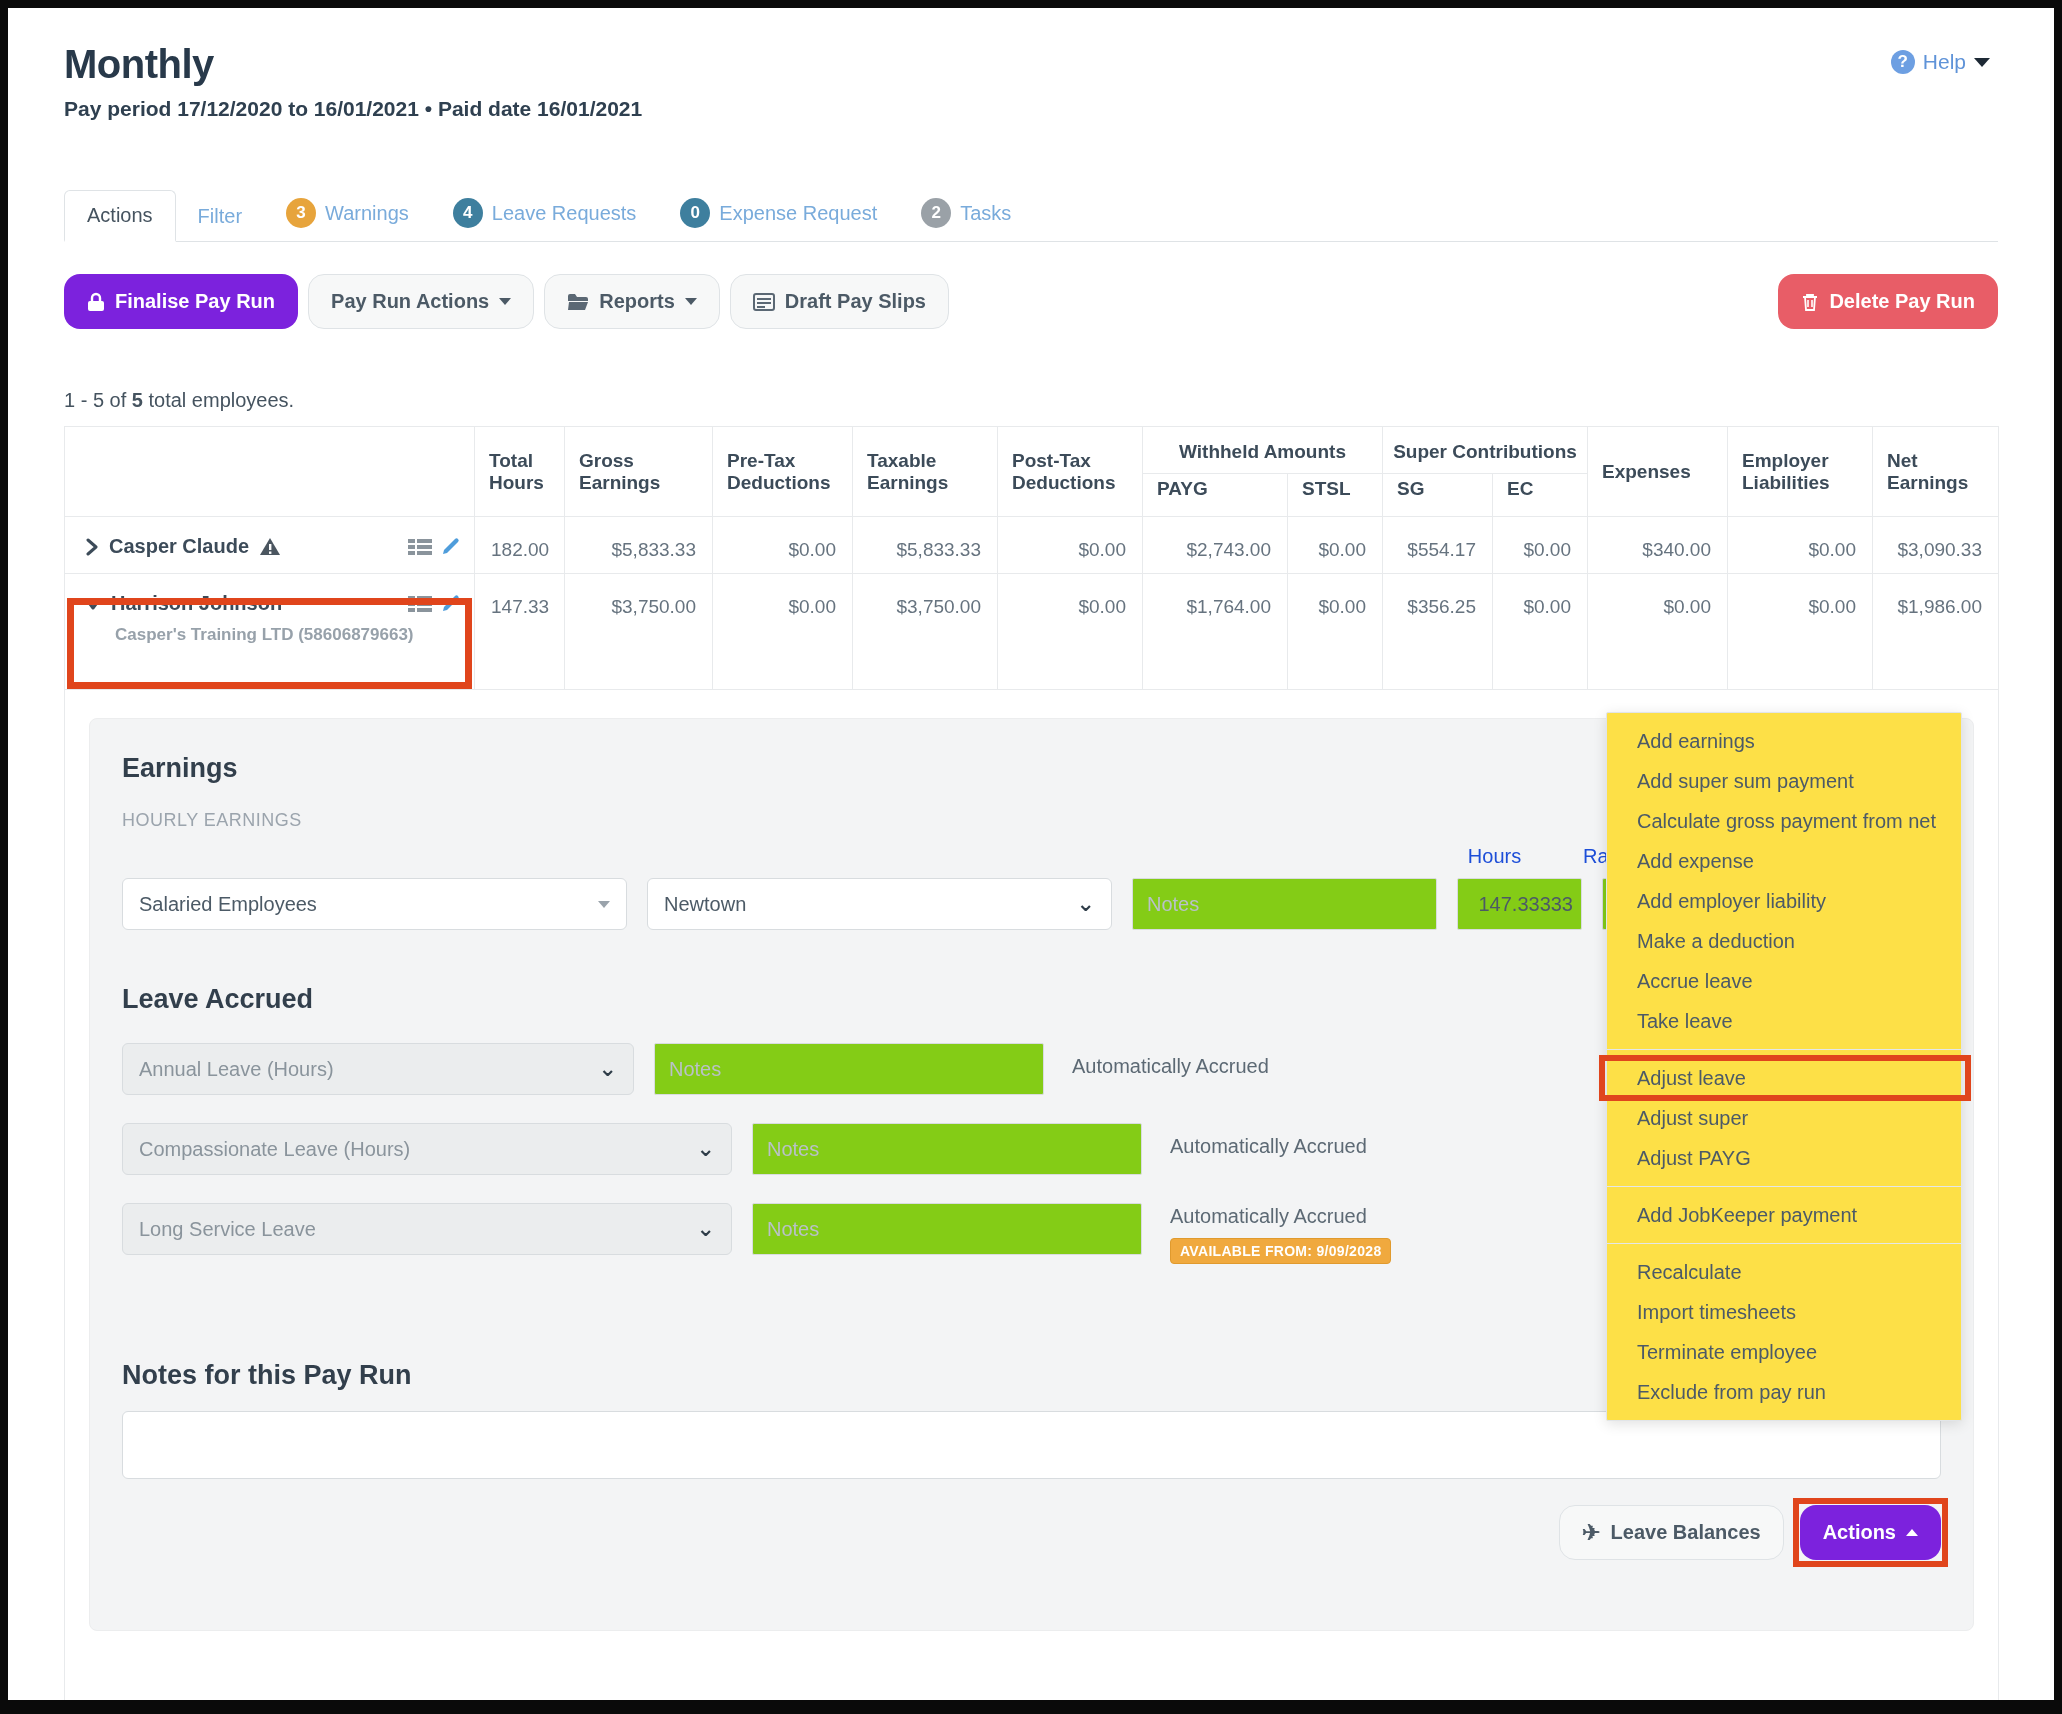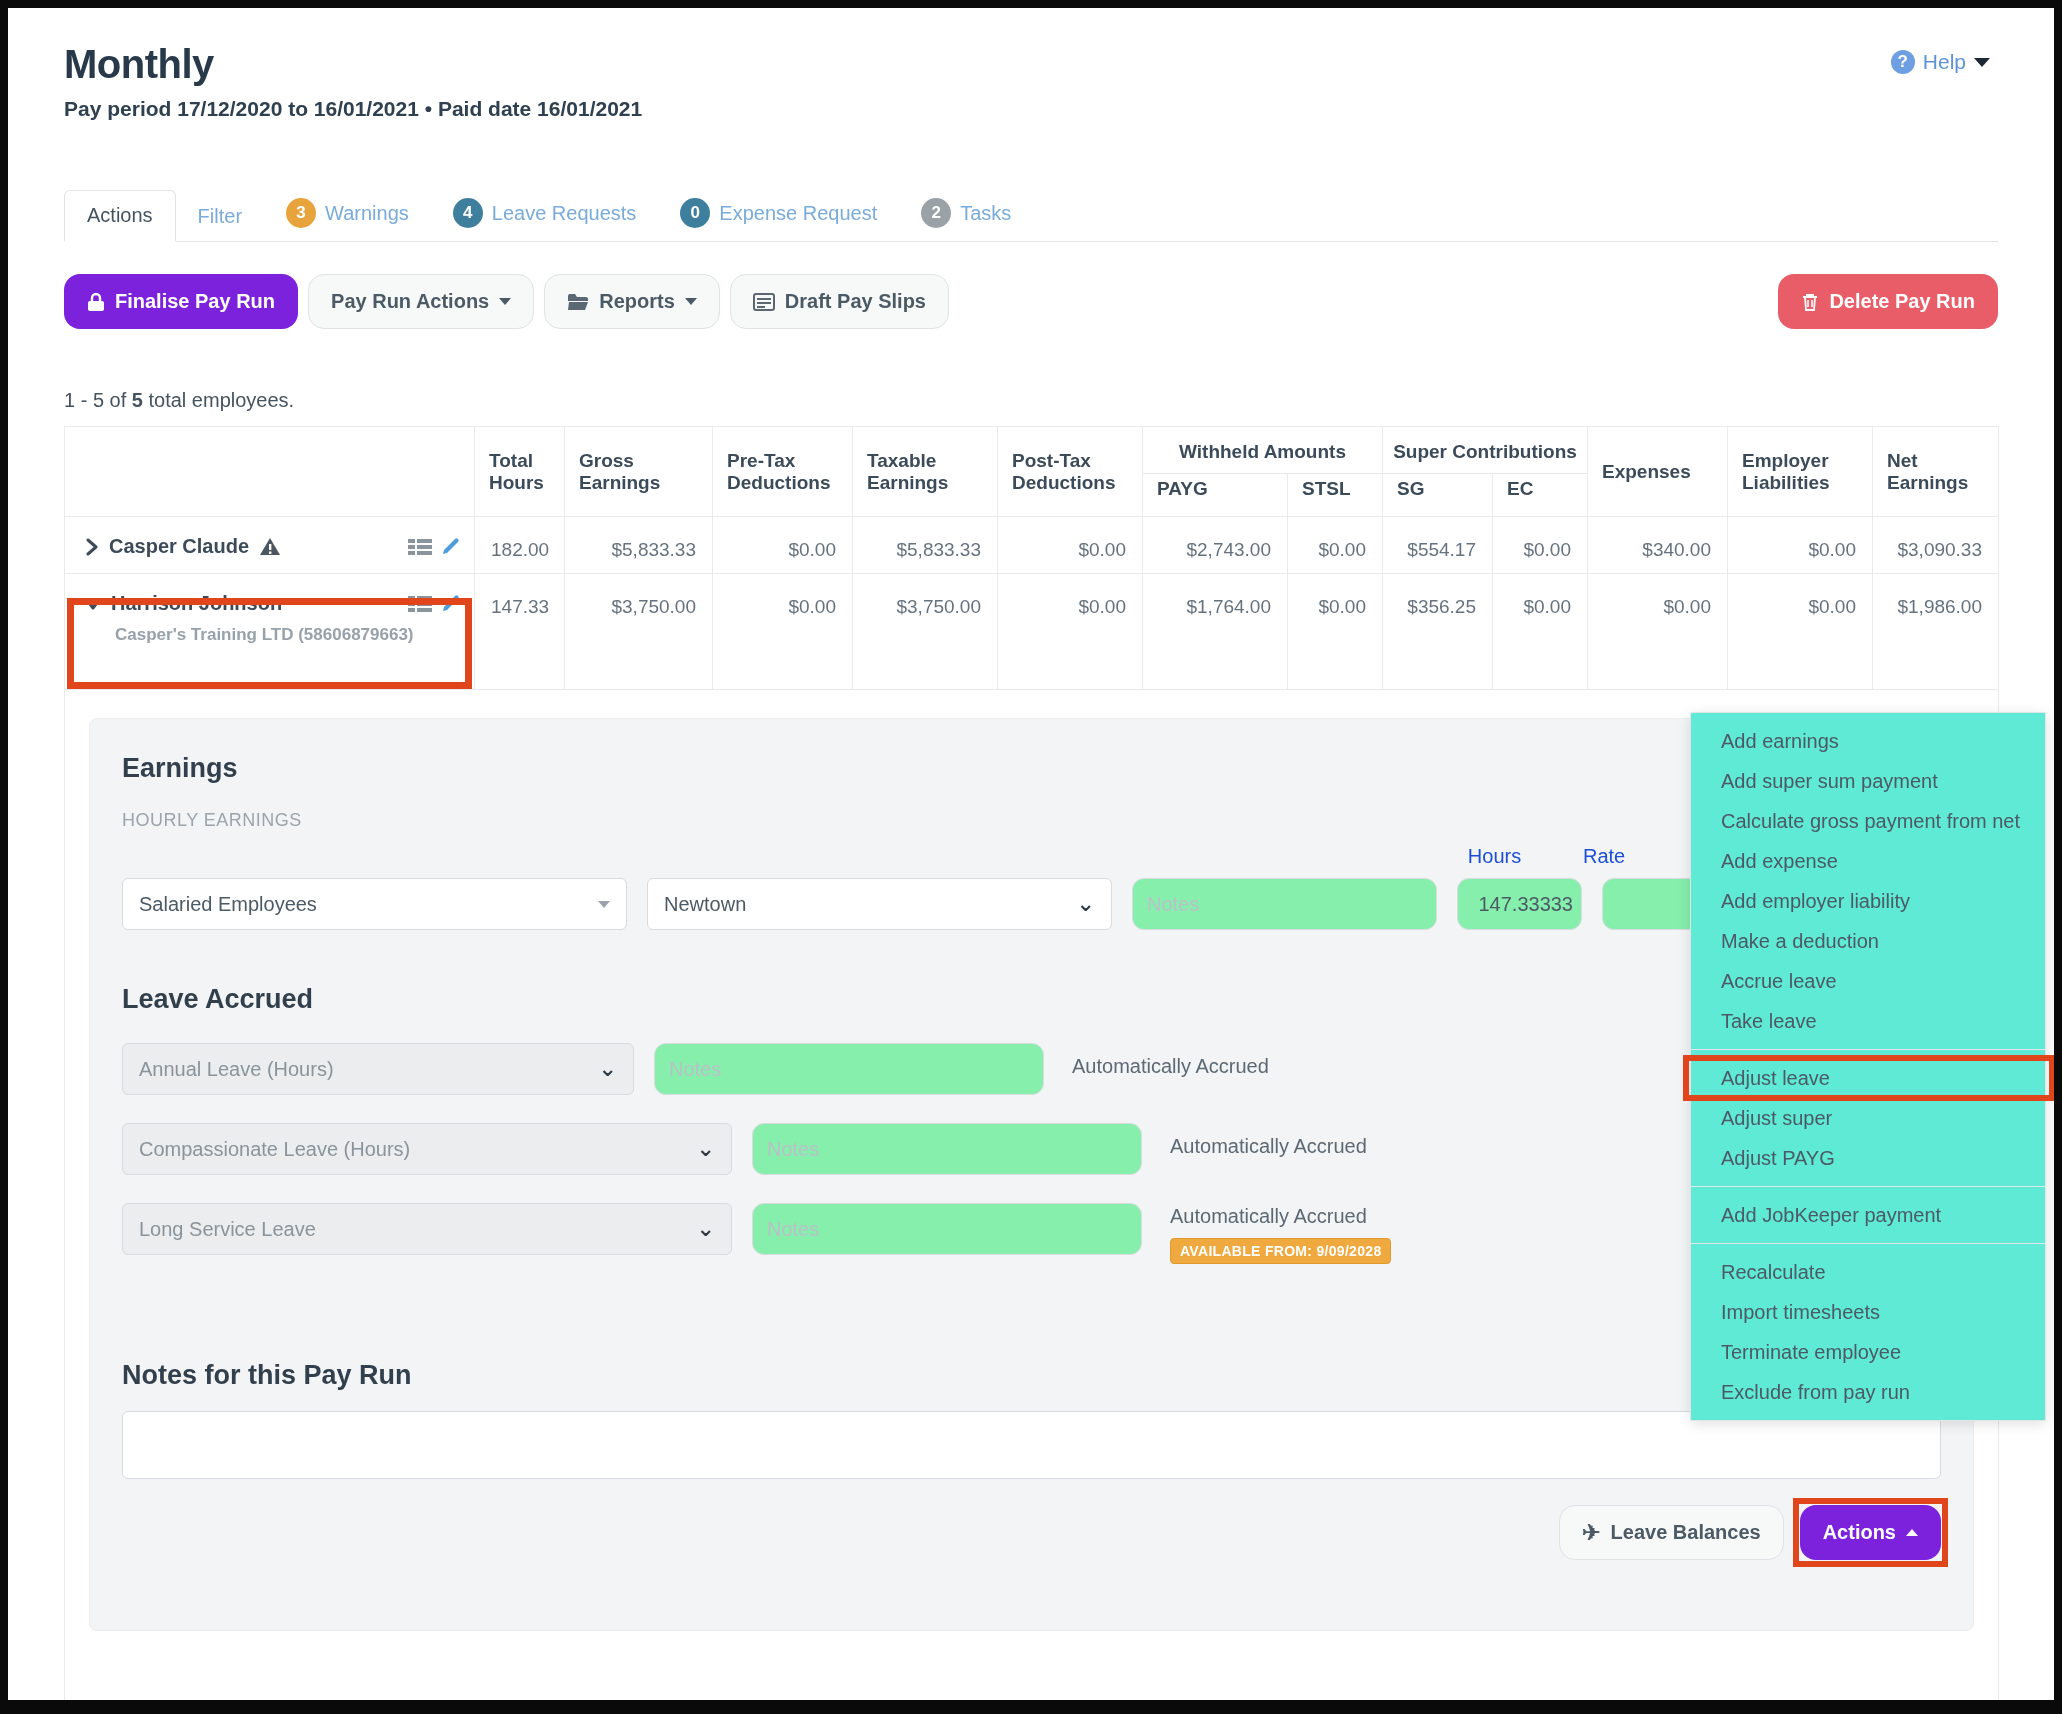--- a/index.html
+++ b/index.html
@@ -60,33 +60,33 @@
   .panel-row td { border:none; padding:28px 24px 70px 24px; }
   .panel { background:#f3f4f5; border:1px solid #ecedee; border-radius:8px; padding:34px 32px 70px 32px; }
   .section-title { font-size:27px; font-weight:700; color:#323f4c; }
   .mini-label { font-size:18px; color:#9ba4ad; margin-top:26px; letter-spacing:0.5px; }
   .labels-row { display:flex; margin-top:14px; }
   .controls-row { display:flex; gap:20px; margin-top:0; align-items:center; }
   .sel { background:#fff; border:1px solid #d8dcdf; border-radius:6px; height:52px; display:flex; align-items:center; padding:0 16px; font-size:20px; color:#4c5a66; justify-content:space-between; cursor:pointer; }
   .sel .tri { width:0; height:0; border-left:6px solid transparent; border-right:6px solid transparent; border-top:7px solid #9aa3ab; }
   .sel .vchev { font-size:22px; font-weight:700; color:#2f3d49; line-height:0; }
   .sel.gray { background:#ebedee; color:#8a949c; }
-  input.txt { background:#86efac; border:1px solid #d8dcdf; border-radius:12px; height:52px; padding:0 14px; font-size:20px; color:#4c5a66; outline:none; width:100%; }
+  input.txt { background:#84cc16; border:1px solid #d8dcdf; border-radius:2px; height:52px; padding:0 14px; font-size:20px; color:#4c5a66; outline:none; width:100%; }
   input.txt::placeholder { color:#b9c1c8; }
   .field-label { font-size:20px; font-weight:400; color:#1d4ed8; padding-bottom:10px; }
   .leave-row { display:flex; gap:20px; margin-top:28px; align-items:flex-start; }
   .leave-status { font-size:20px; color:#5c6974; margin-left:8px; padding-top:12px; }
   .avail-badge { display:inline-block; background:#f0a93e; border:1px solid #e09a2e; color:#fff; font-size:14px; font-weight:700; padding:4px 9px; border-radius:4px; margin-top:10px; letter-spacing:0.3px; }
   textarea.notes-area { width:100%; height:68px; border:1px solid #d8dcdf; border-radius:6px; background:#fff; resize:none; margin-top:20px; }
   .panel-buttons { display:flex; justify-content:flex-end; gap:16px; margin-top:22px; align-items:center; }
   .annot-wrap { position:relative; display:inline-block; }
   .annot-wrap::after { content:''; position:absolute; inset:-7px; border:6px solid #e0451c; pointer-events:none; }
 
   
-  .menu { position:absolute; left:1682px; top:704px; width:356px; background:#5eead4; border:1px solid #e2e5e8; border-radius:2px; box-shadow:0 3px 14px rgba(0,0,0,0.12); padding:8px 0; z-index:50; }
+  .menu { position:absolute; left:1598px; top:704px; width:356px; background:#fde047; border:1px solid #e2e5e8; border-radius:2px; box-shadow:0 3px 14px rgba(0,0,0,0.12); padding:8px 0; z-index:50; }
   .menu-item { font-size:20px; color:#4c5a67; padding:8px 30px; line-height:24px; cursor:pointer; white-space:nowrap; }
   .menu-divider { height:1px; background:#e4e7e9; margin:8px 0; }
   .menu-item.annotated { position:relative; }
   .menu-item.annotated::after { content:''; position:absolute; left:-8px; right:-10px; top:-3px; bottom:-3px; border:6px solid #e0451c; pointer-events:none; }
 
   
   svg.ic { display:block; }
 </style>
 </head>
 <body>

